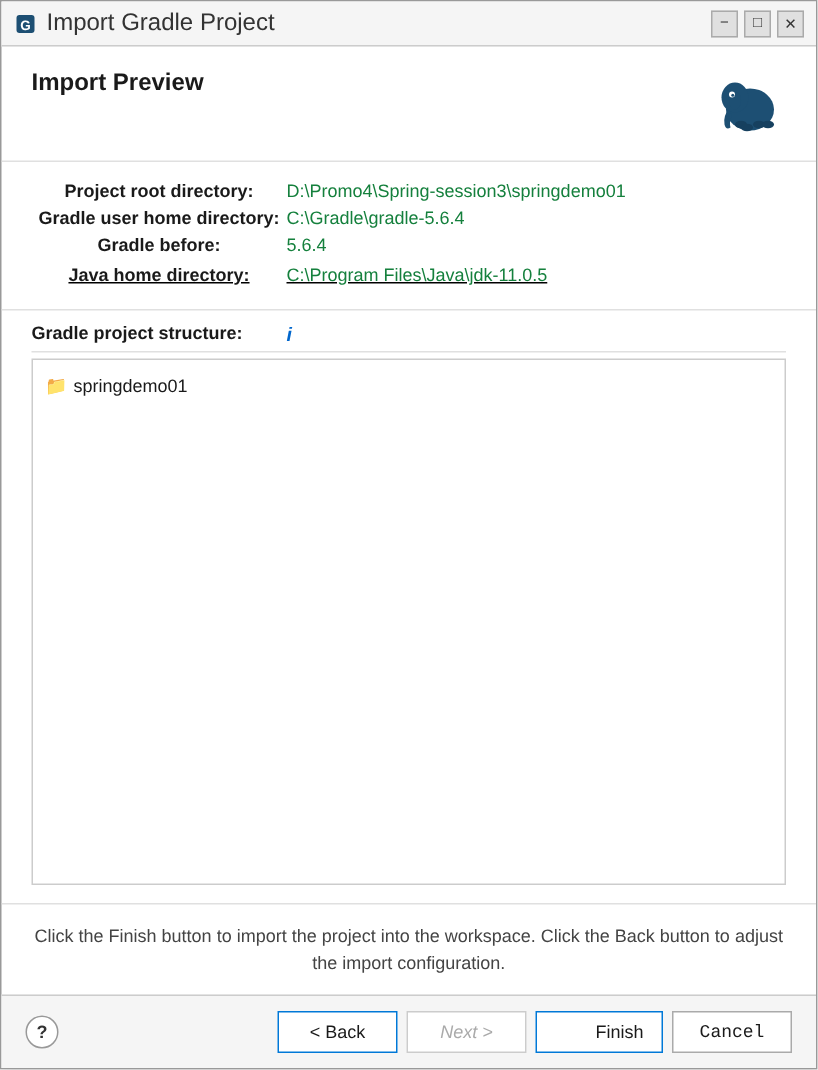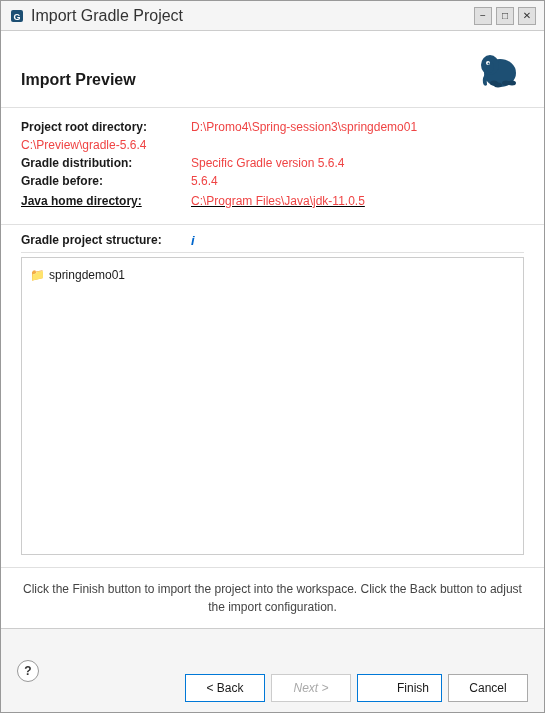--- a/index.html
+++ b/index.html
@@ -63,21 +63,21 @@
       flex: 1;
       display: flex;
       flex-direction: column;
       padding: 0;
       overflow: hidden;
     }
 
     .header-section {
       padding: 16px 20px 12px 20px;
       display: flex;
-      align-items: flex-end;
+      align-items: flex-start;
       justify-content: space-between;
       border-bottom: 1px solid #e0e0e0;
     }
     .header-text-block {
       flex: 1;
     }
     .header-title {
       font-size: 16px;
       font-weight: bold;
       color: #1a1a1a;
@@ -95,36 +95,37 @@
     .elephant-icon {
       width: 48px;
       height: 48px;
       margin-left: 12px;
       flex-shrink: 0;
     }
 
     .info-section {
       padding: 12px 20px;
       border-bottom: 1px solid #e0e0e0;
+      text-align: center;
     }
     .info-row {
       display: flex;
       margin-bottom: 4px;
       align-items: baseline;
     }
     .info-label {
       font-weight: bold;
       font-size: 12px;
       color: #1a1a1a;
       min-width: 170px;
       flex-shrink: 0;
     }
     .info-value {
       font-size: 12px;
-      color: #ef4444;
+      color: #15803d;
     }
 
     .structure-section {
       flex: 1;
       padding: 0 20px 12px 20px;
       display: flex;
       flex-direction: column;
       overflow: hidden;
     }
     .structure-header {
@@ -201,36 +202,36 @@
     .nav-btn {
       min-width: 80px;
       height: 28px;
       padding: 0 12px;
       border: 1px solid #0078d7;
       background: #fff;
       color: #1a1a1a;
       font-size: 12px;
       cursor: pointer;
       margin-left: 6px;
-      margin-top: 35px;
     }
     .nav-btn:disabled {
       color: #aaa;
       border-color: #ccc;
       cursor: default;
       background: #fff;
       font-style: italic;
     }
     .nav-btn.finish {
       background: #fff;
       border-color: #0078d7;
       padding-left: 39px;
     }
     .nav-btn.cancel {
       border-color: #aaa;
+      font-family: Liberation Mono, monospace;
     }
   </style>
 </head>
 <body>
 
 <div class="window">
 
   <div class="title-bar">
     <span class="title-bar-icon">
       <svg width="16" height="16" viewBox="0 0 16 16">
@@ -267,25 +268,22 @@
         </svg>
       </div>
     </div>
 
     <div class="info-section">
       <div class="info-row">
         <span class="info-label">Project root directory:</span>
         <span class="info-value">D:\Promo4\Spring-session3\springdemo01</span>
       </div>
       <div class="info-row">
-        <span class="info-value">C:\Preview\gradle-5.6.4</span>
-      </div>
-      <div class="info-row">
-        <span class="info-label">Gradle distribution:</span>
-        <span class="info-value">Specific Gradle version 5.6.4</span>
+        <span class="info-label">Gradle user home directory:</span>
+        <span class="info-value">C:\Gradle\gradle-5.6.4</span>
       </div>
       <div class="info-row">
         <span class="info-label">Gradle before:</span>
         <span class="info-value">5.6.4</span>
       </div>
       <div class="info-row" style="margin-top:6px;text-decoration:underline;">
         <span class="info-label">Java home directory:</span>
         <span class="info-value">C:\Program Files\Java\jdk-11.0.5</span>
       </div>
     </div>

